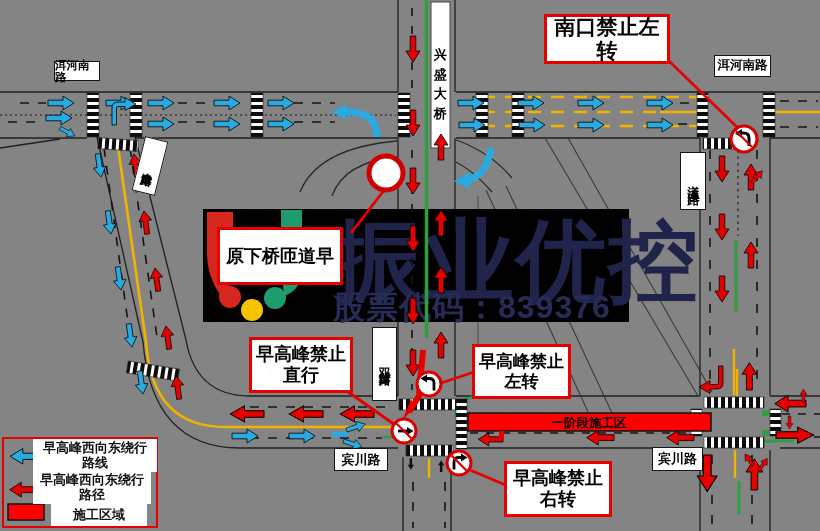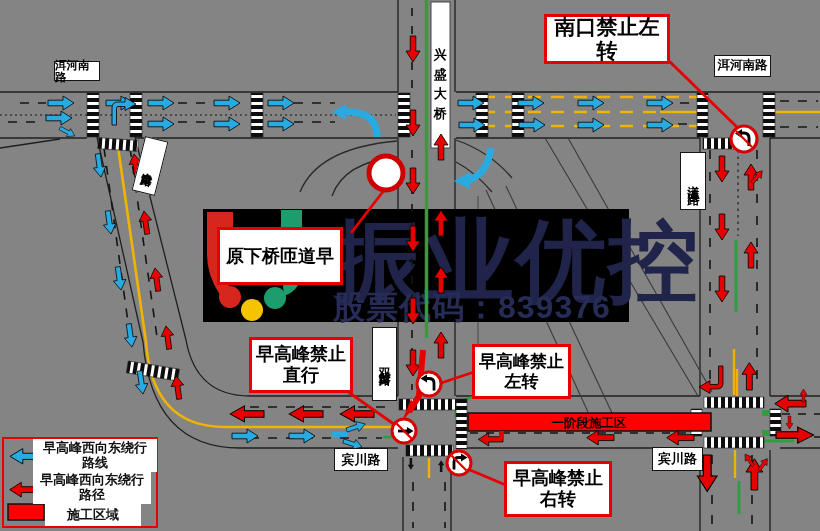--- a/index.html
+++ b/index.html
@@ -314,17 +314,17 @@
 
 <div class="legend-box" style="left:2px;top:437px;width:156px;height:91px;"></div>
 <div class="legend-text" style="left:33px;top:439px;width:124px;height:33px;">
   <div>早高峰西向东绕行</div>
   <div>路线</div>
 </div>
 <div class="legend-text" style="left:33px;top:471px;width:118px;height:33px;">
   <div>早高峰西向东绕行</div>
   <div>路径</div>
 </div>
-<div class="legend-text" style="left:45px;top:504px;width:96px;height:22px;">
+<div class="legend-text" style="left:51px;top:504px;width:96px;height:22px;">
   <div>施工区域</div>
 </div>
 
 </div>
 
 </body></html>

